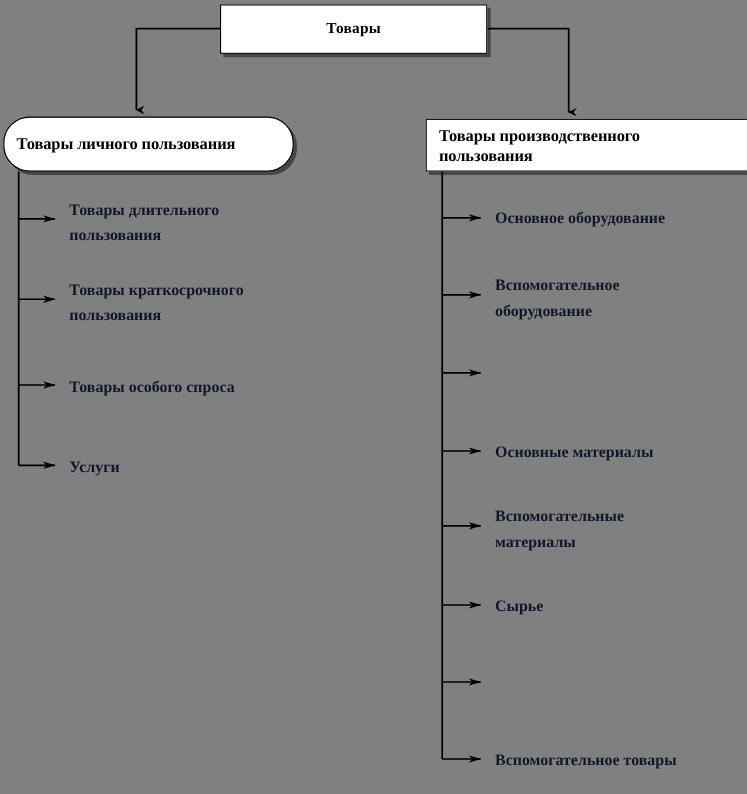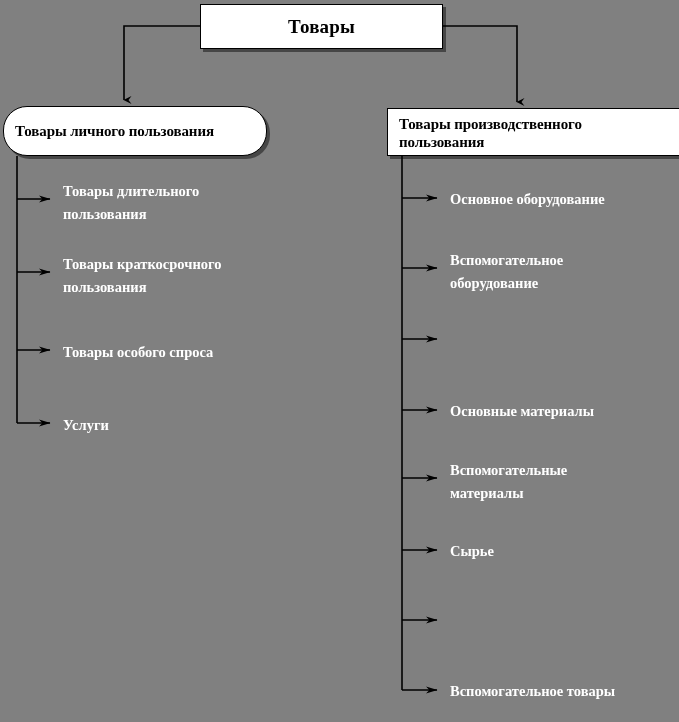--- a/index.html
+++ b/index.html
@@ -44,21 +44,21 @@
     line-height: 1.22;
   }
   #root-box {
     left: 200px;
     top: 4px;
     width: 243px;
     height: 45px;
     justify-content: center;
   }
   #root-box .node-label {
-    font-size: 19px;
+    font-size: 14px;
     letter-spacing: 0.2px;
   }
   #branch-box-personal {
     left: 3px;
     top: 106px;
     width: 264px;
     height: 50px;
     padding-left: 11px;
     border-radius: 24px;
   }
@@ -76,21 +76,21 @@
     padding-top: 6px;
   }
   #branch-box-industrial .node-label {
     font-size: 15px;
     letter-spacing: -0.1px;
   }
   .leaf-label {
     position: absolute;
     font-weight: bold;
     font-size: 14.5px;
-    color: #ffffff;
+    color: #0f172a;
     line-height: 1.62;
     white-space: pre-line;
     z-index: 2;
   }
   .leaf-left {
     left: 63px;
   }
   .leaf-right {
     left: 450px;
   }

